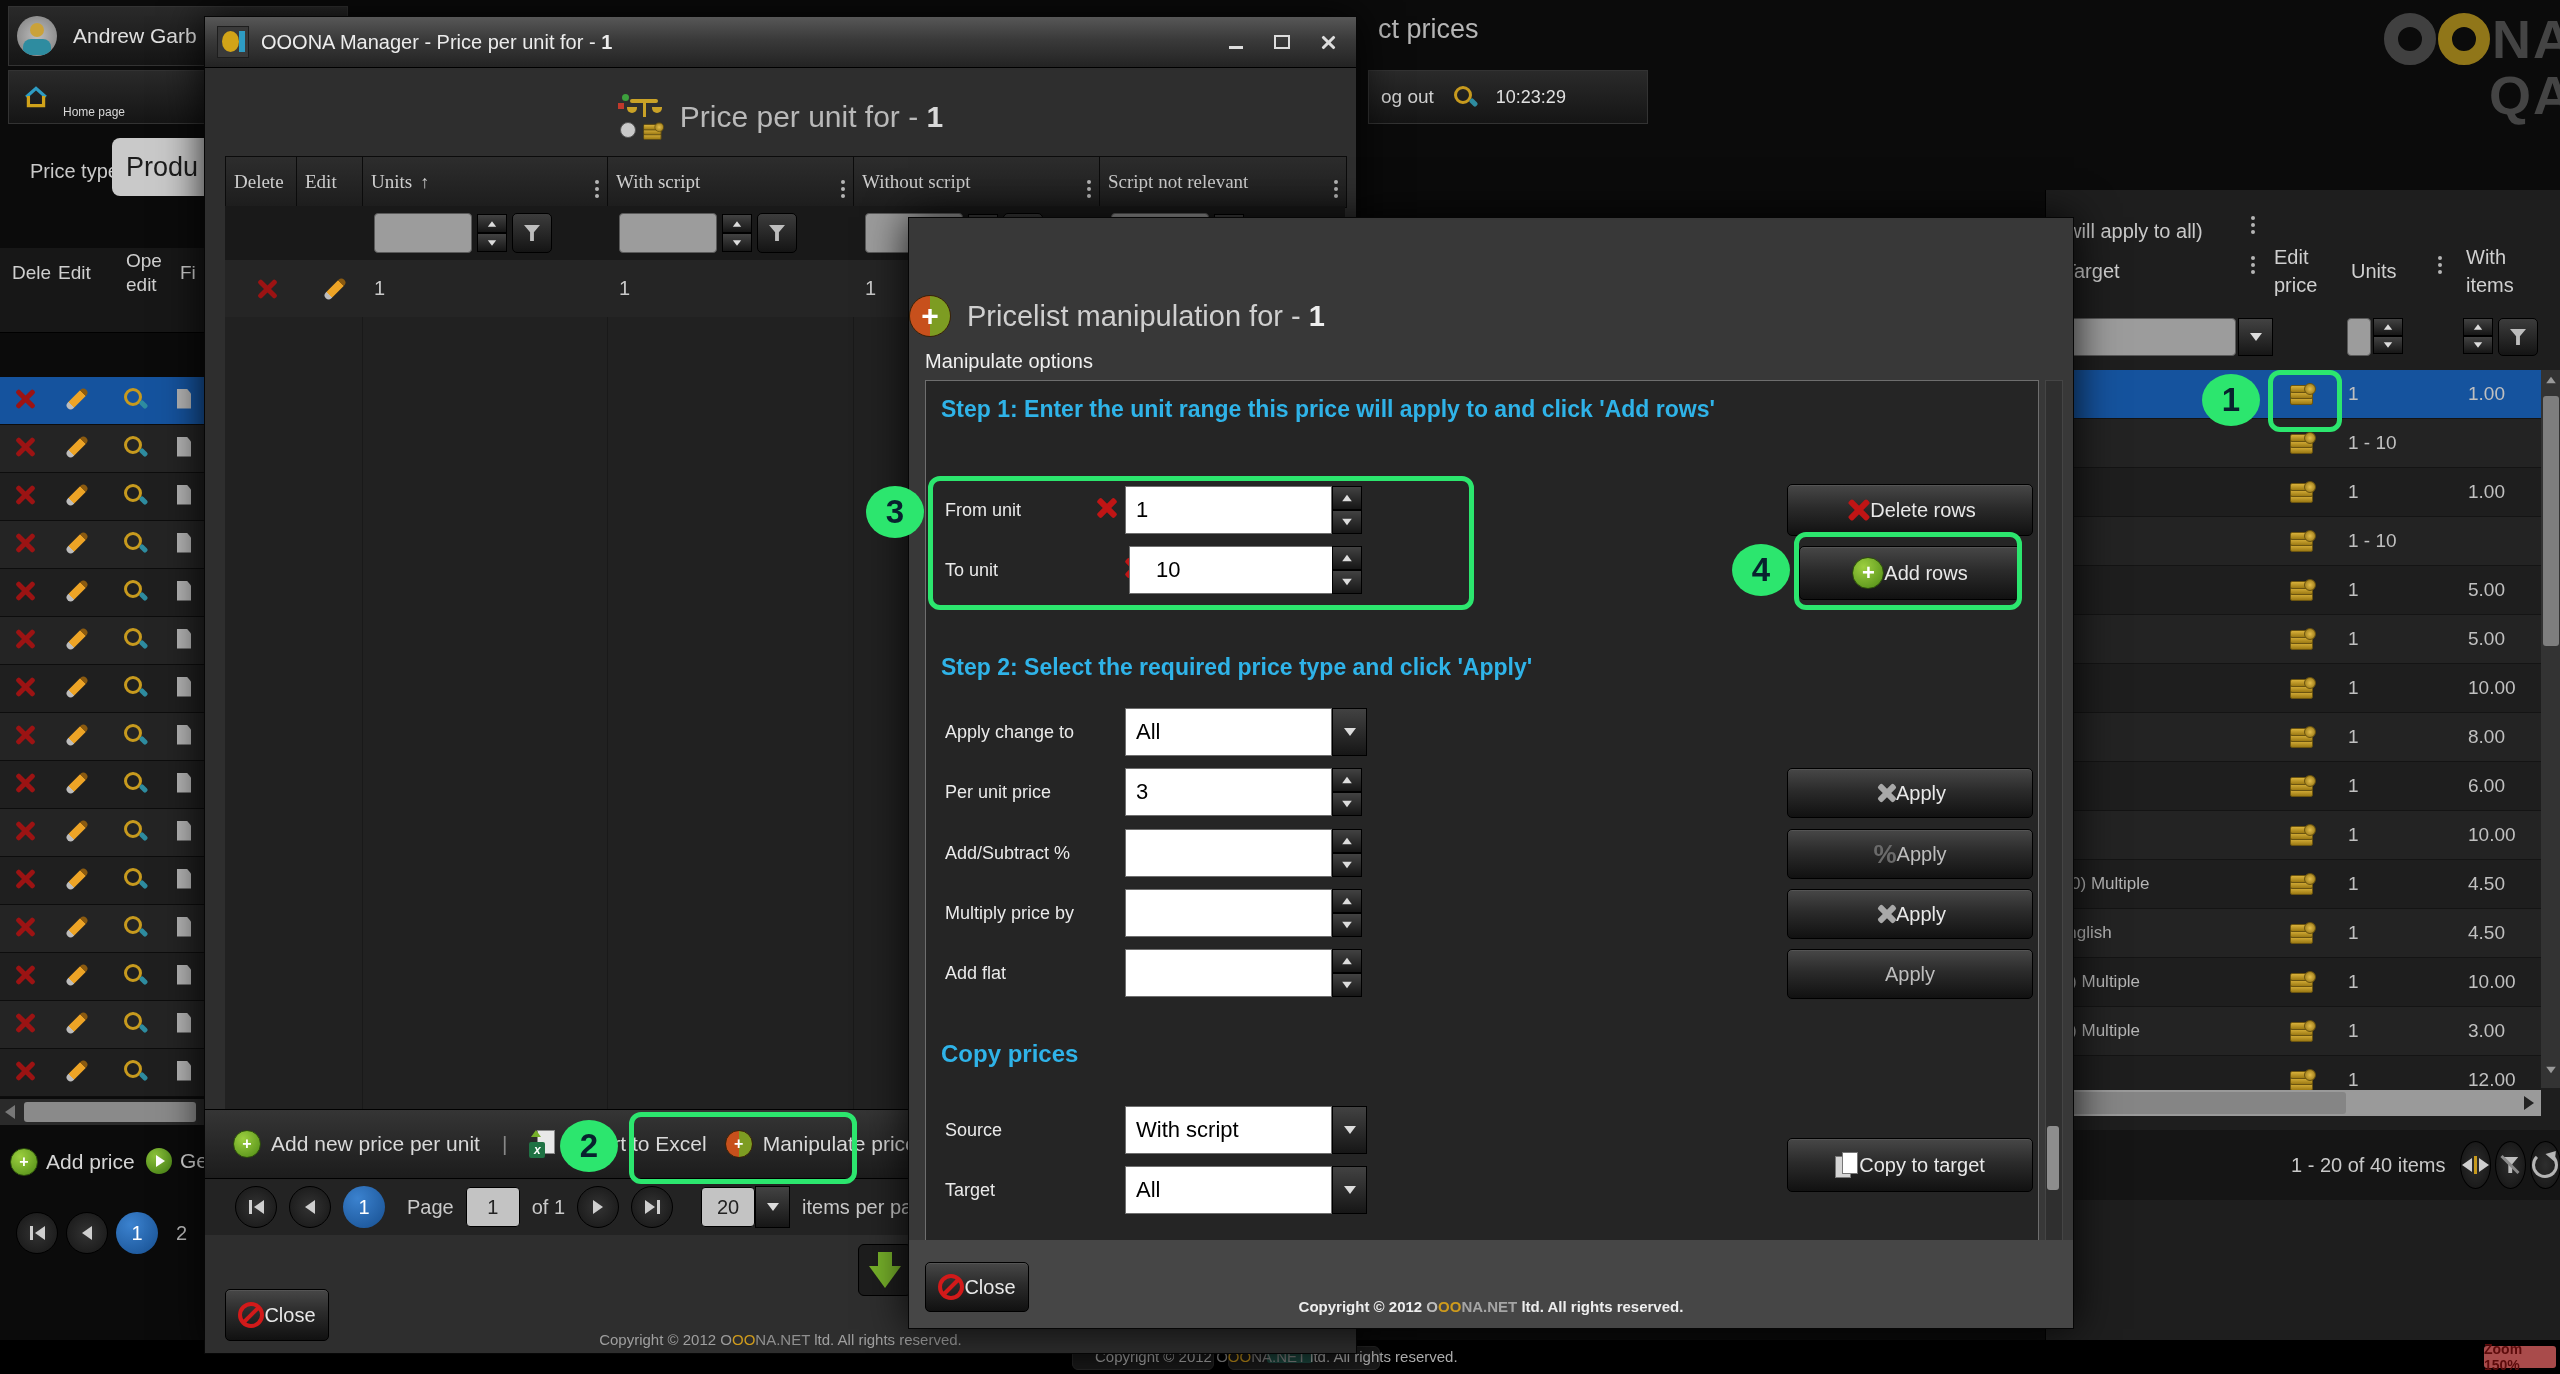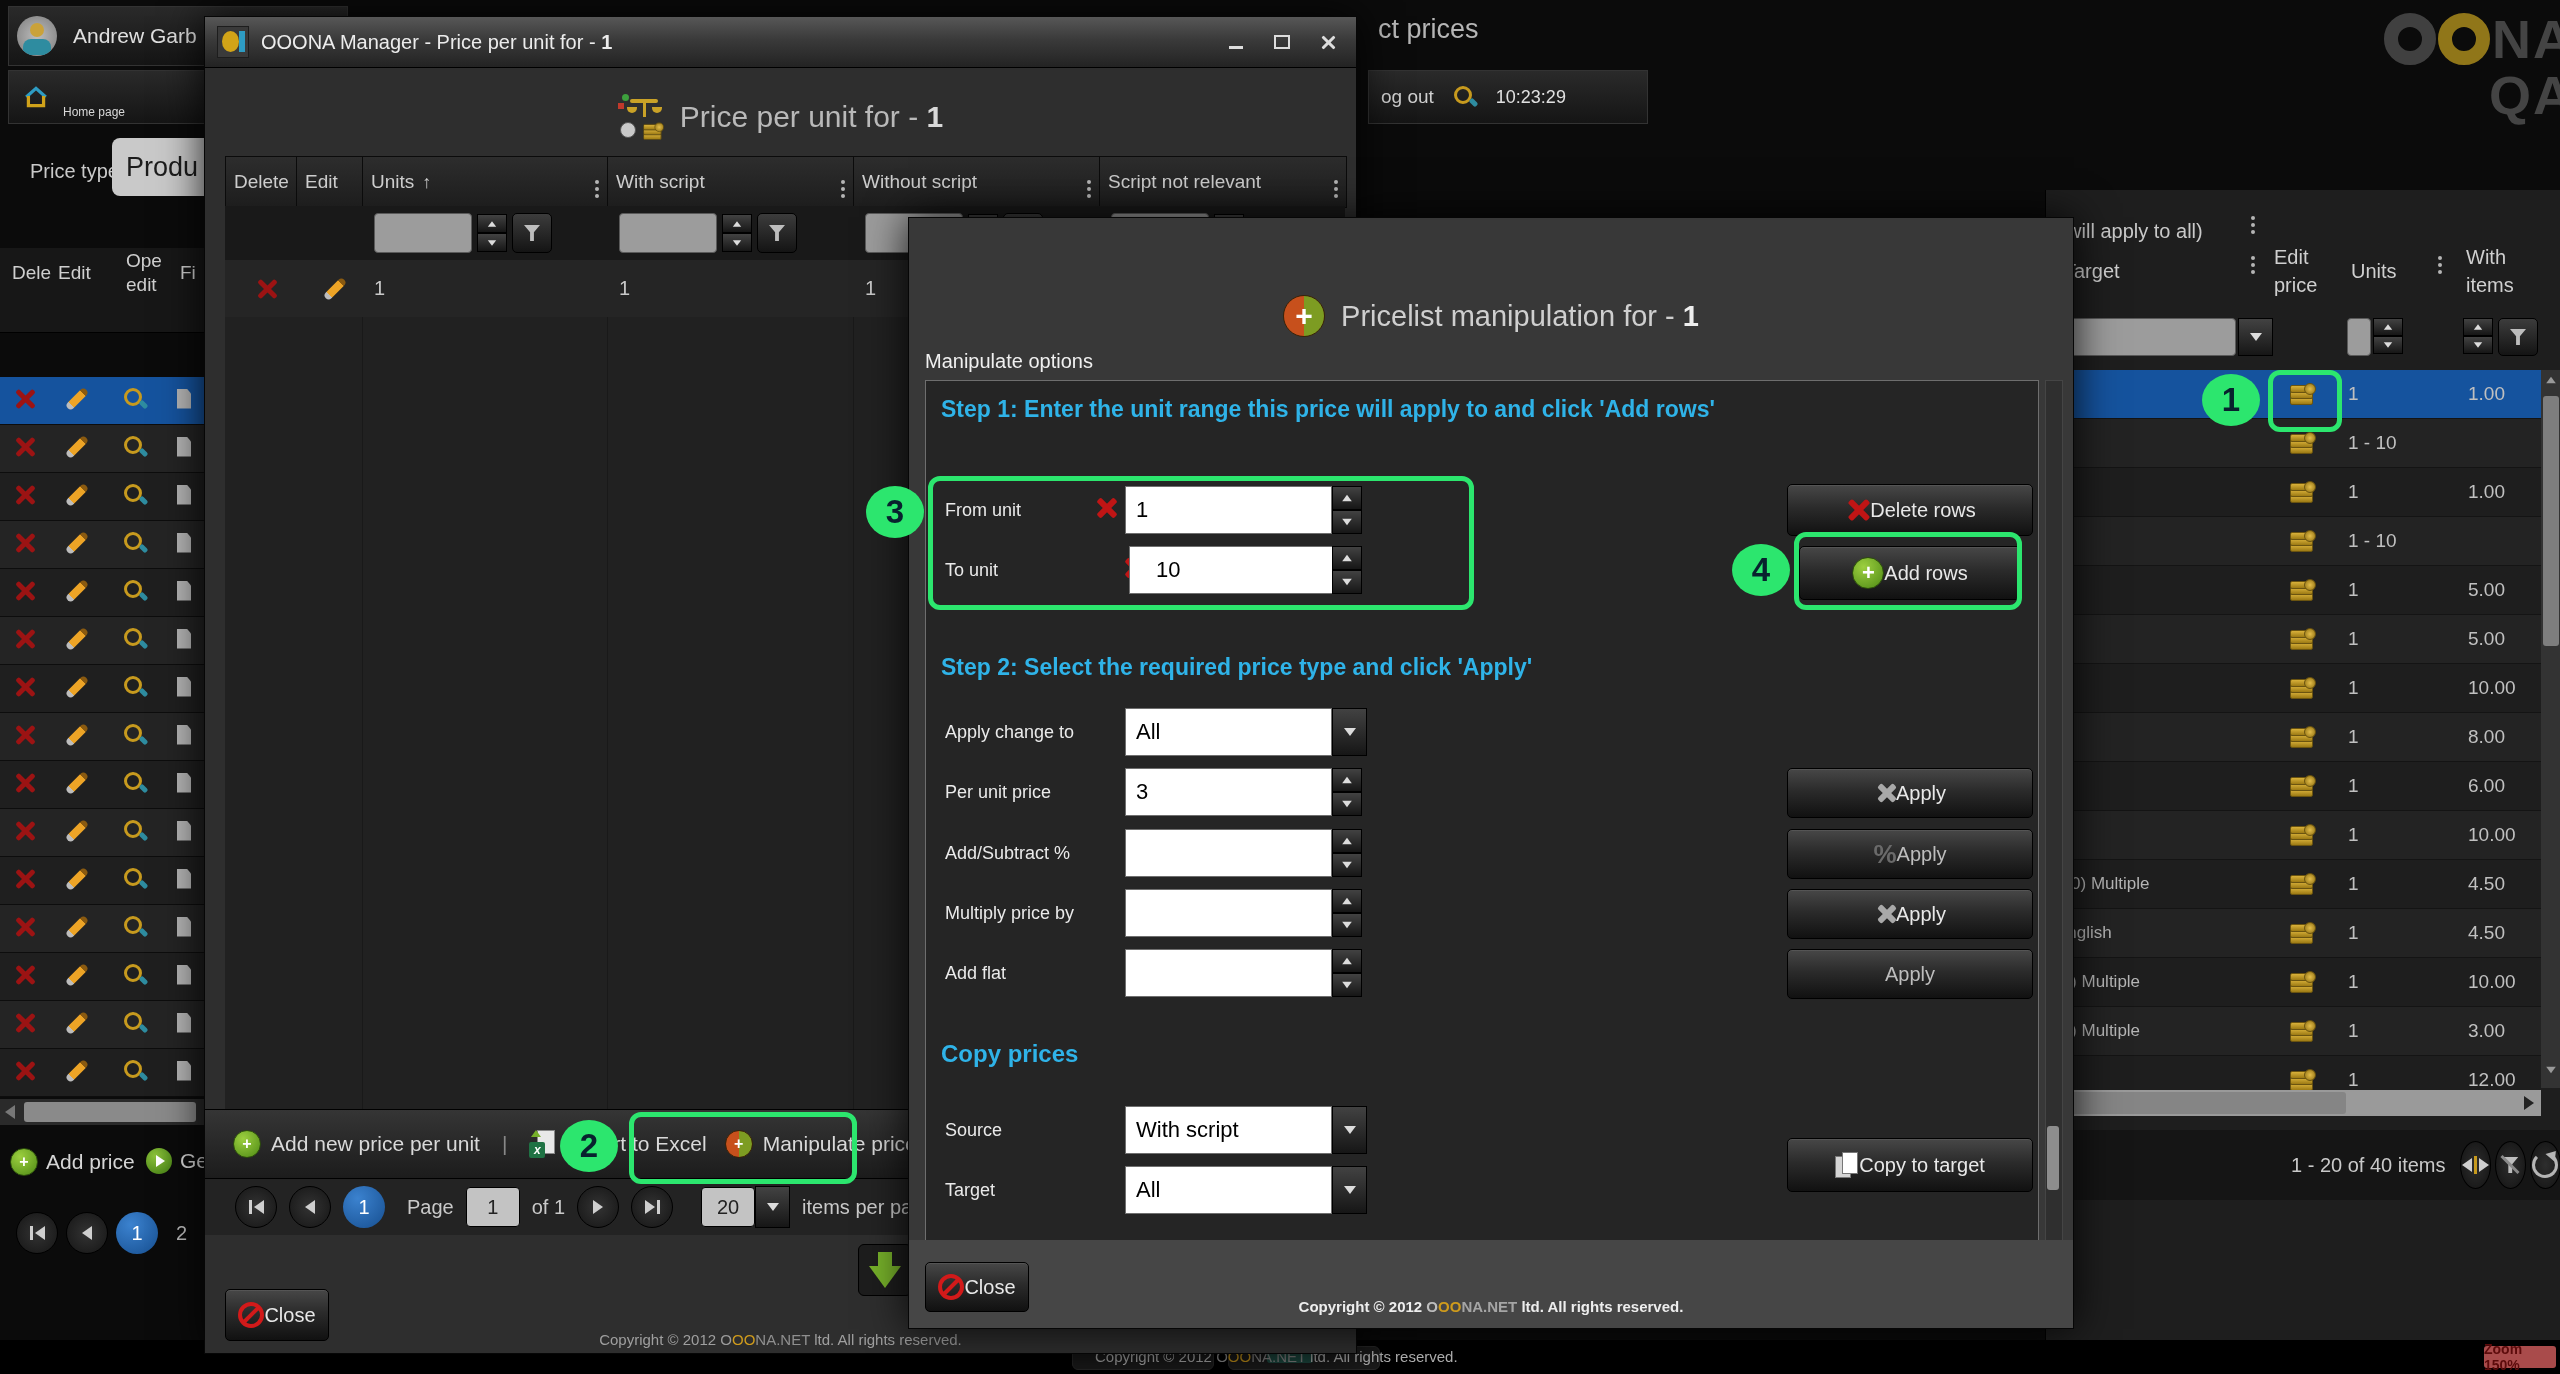--- a/index.html
+++ b/index.html
@@ -120,21 +120,21 @@
         border-bottom:1px solid #141414;background:#1e1e1e;}
   .rrow:nth-child(even){background:#232323;}
   .rrow.sel{background:#15539e !important;}
   .rc{padding-left:10px;font-size:17px;color:#b5b5b5;overflow:hidden;white-space:nowrap;}
   .rc-edit{display:flex;justify-content:center;padding-left:0;}
   .rc-units,.rc-ws{font-size:19px;color:#c0c0c0;}
   .logoO{width:52px;height:52px;border-radius:50%;box-sizing:border-box;display:inline-block;}
 
   
   .mhead{display:grid;grid-template-columns:71px 66px 245px 246px 246px 246px;height:50px;
-         background:linear-gradient(#2d2d2d,#1d1d1d);border:1px solid #0b0b0b;}
+         background:linear-gradient(#2d2d2d,#1d1d1d);border:1px solid #0b0b0b;font-family:Liberation Serif, serif;}
   .mhead .hc{display:flex;align-items:center;padding:0 8px;border-right:1px solid #0b0b0b;
              font-size:19px;color:#cdcdcd;gap:8px;}
   .mfilter{display:grid;grid-template-columns:71px 66px 245px 246px 246px 246px;height:54px;background:#191919;
            border-bottom:1px solid #000;}
   .fcell{display:flex;align-items:center;gap:5px;padding-left:12px;}
   .mdatarow{display:grid;grid-template-columns:71px 66px 245px 246px 246px 246px;height:57px;background:#252525;
             border-bottom:1px solid #0a0a0a;align-items:center;}
   .mdatarow .dc{padding-left:12px;font-size:20px;color:#c9c9c9;display:flex;align-items:center;}
   .colline{position:absolute;width:1px;background:#191919;}
 
@@ -799,21 +799,21 @@
       <span style="font-size:20px;">Close</span>
     </div>
 
     <div class="abs" style="left:0;top:1314px;width:100%;text-align:center;font-size:15px;color:#9f9f9f;">
       <span>Copyright © 2012 </span><span style="color:#9a9a9a;">O</span><span style="color:#cf9b1c;">OO</span><span style="color:#8f8f8f;">NA.NET</span><span> ltd. All rights reserved.</span>
     </div>
   </div>
 
   <div class="window" style="left:908px;top:217px;width:1164px;height:1110px;background:#383838;z-index:20;">
 
-    <div class="abs flex" style="left:0;top:66px;width:100%;height:64px;justify-content:center;gap:16px;">
+    <div class="abs flex" style="left:0;top:66px;width:100%;height:64px;justify-content:flex-start;gap:16px;">
       <span class="pluso bigpluso"></span>
       <span style="font-size:29px;color:#cfcfcf;">
         <span>Pricelist manipulation for - </span><b style="color:#eee;">1</b>
       </span>
     </div>
 
     <div class="abs" style="left:16px;top:132px;font-size:20px;color:#f0f0f0;">Manipulate options</div>
     <div class="groupbox" style="left:16px;top:162px;width:1112px;height:860px;"></div>
 
     

